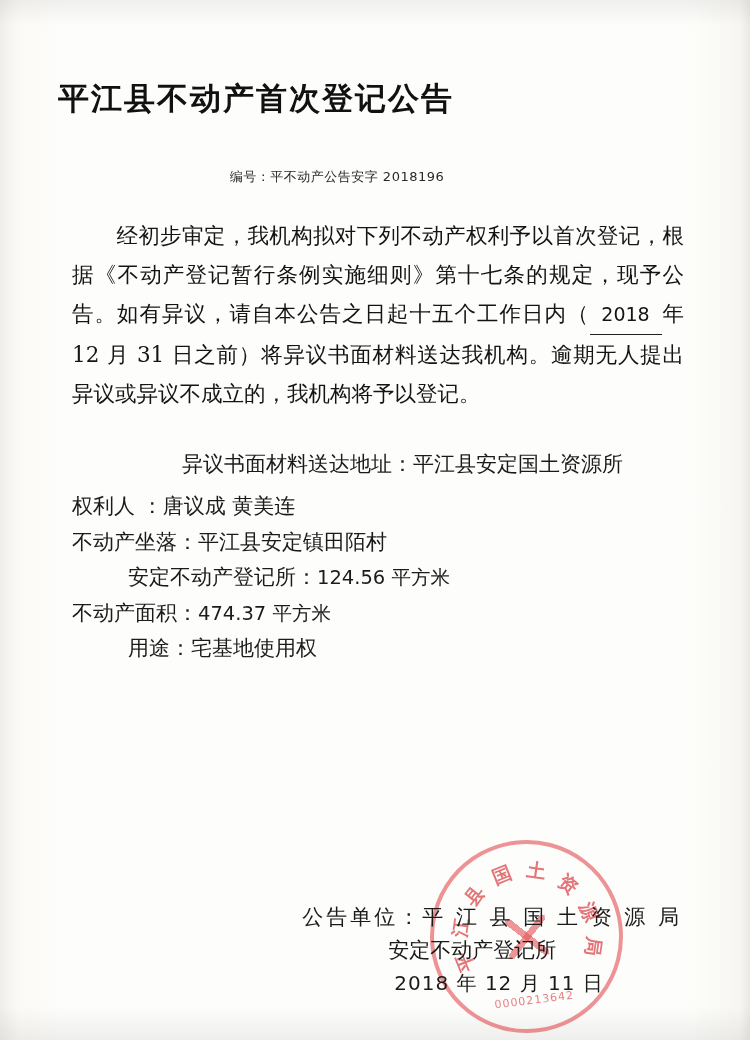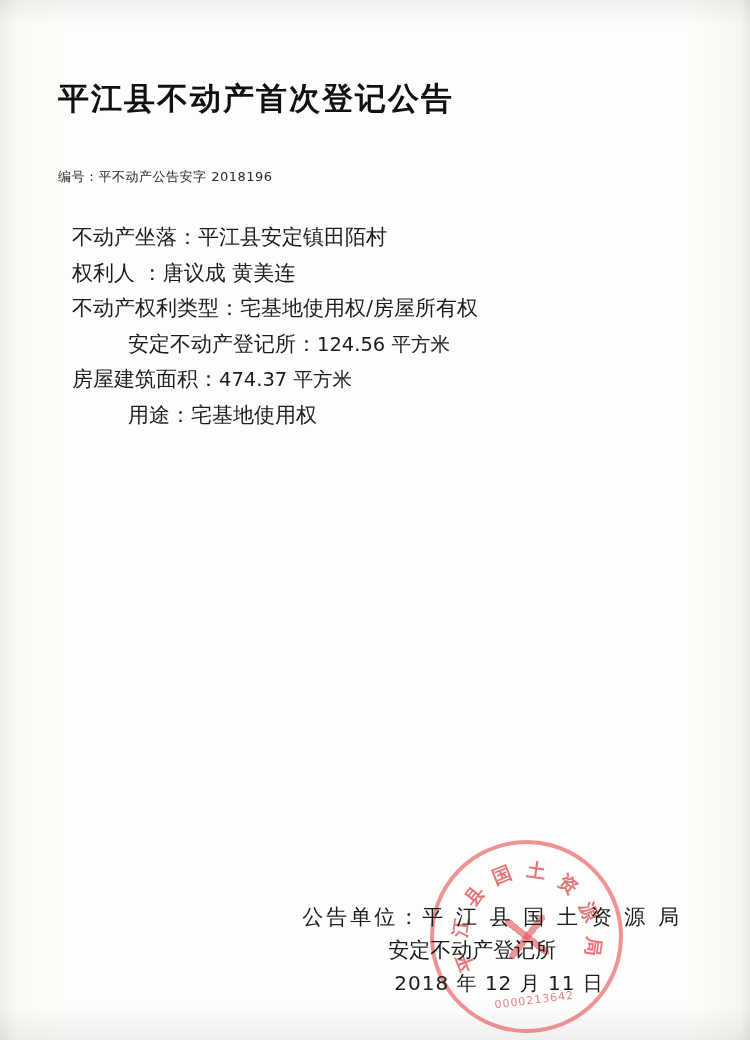--- a/index.html
+++ b/index.html
@@ -47,21 +47,21 @@
   .doc-title {
     font-size: 31px;
     font-weight: bold;
     letter-spacing: 2px;
     margin-top: 78px;
     font-family: "DejaVu Sans", "Liberation Sans", sans-serif;
     color: #111;
   }
 
   .doc-number {
-    text-align: left;
+    text-align: center;
     font-size: 13px;
     margin-top: 48px;
     padding-right: 76px;
     letter-spacing: 0.5px;
     color: #2a2a2a;
     font-family: "DejaVu Sans", "Liberation Sans", sans-serif;
   }
 
   .body-text {
     margin-top: 30px;
@@ -197,39 +197,42 @@
   <div class="scan-shadow-bottom"></div>
 
   <div class="content">
 
     <div class="doc-title">平江县不动产首次登记公告</div>
 
     <div class="doc-number">
       <span>编号：</span><span>平不动产公告安字 2018196</span>
     </div>
 
+    <div class="body-text">
+      <span class="indent"></span><span>经初步审定，我机构拟对下列不动产权利予以首次登记，根据《不动产登记暂行条例实施细则》第十七条的规定，现予公告。如有异议，请自本公告之日起十五个工作日内（</span><span class="filled-blank">2018</span><span>年 12 月 31 日之前）将异议书面材料送达我机构。逾期无人提出异议或异议不成立的，我机构将予以登记。</span>
+    </div>
 
     <div class="address-block">
+      <div class="addr-line">
+        <span>异议书面材料送达地址：</span><span>平江县安定国土资源所</span>
+      </div>
     </div>
 
     <div class="fields">
       <div class="field-row">
+        <span class="field-label">权利人 ：</span><span class="field-value">唐议成  黄美连</span>
+      </div>
+      <div class="field-row">
         <span class="field-label">不动产坐落：</span><span class="field-value">平江县安定镇田陌村</span>
-      </div>
-      <div class="field-row">
-        <span class="field-label">权利人 ：</span><span class="field-value">唐议成  黄美连</span>
-      </div>
-      <div class="field-row">
-        <span class="field-label">不动产权利类型：</span><span class="field-value">宅基地使用权/房屋所有权</span>
       </div>
       <div class="field-row indent-1">
         <span class="field-label">安定不动产登记所：</span><span class="field-value num">124.56 平方米</span>
       </div>
       <div class="field-row">
-        <span class="field-label">房屋建筑面积：</span><span class="field-value num">474.37 平方米</span>
+        <span class="field-label">不动产面积：</span><span class="field-value num">474.37 平方米</span>
       </div>
       <div class="field-row indent-1">
         <span class="field-label">用途：</span><span class="field-value">宅基地使用权</span>
       </div>
     </div>
 
     <div class="seal">
       <div class="seal-arc-text" id="seal-arc">
           <span style="transform: rotate(-105deg) translate(0px, -70px) rotate(0deg) translate(-0.5em, -0.5em);">平</span>
           <span style="transform: rotate(-75deg) translate(0px, -70px) rotate(0deg) translate(-0.5em, -0.5em);">江</span>

